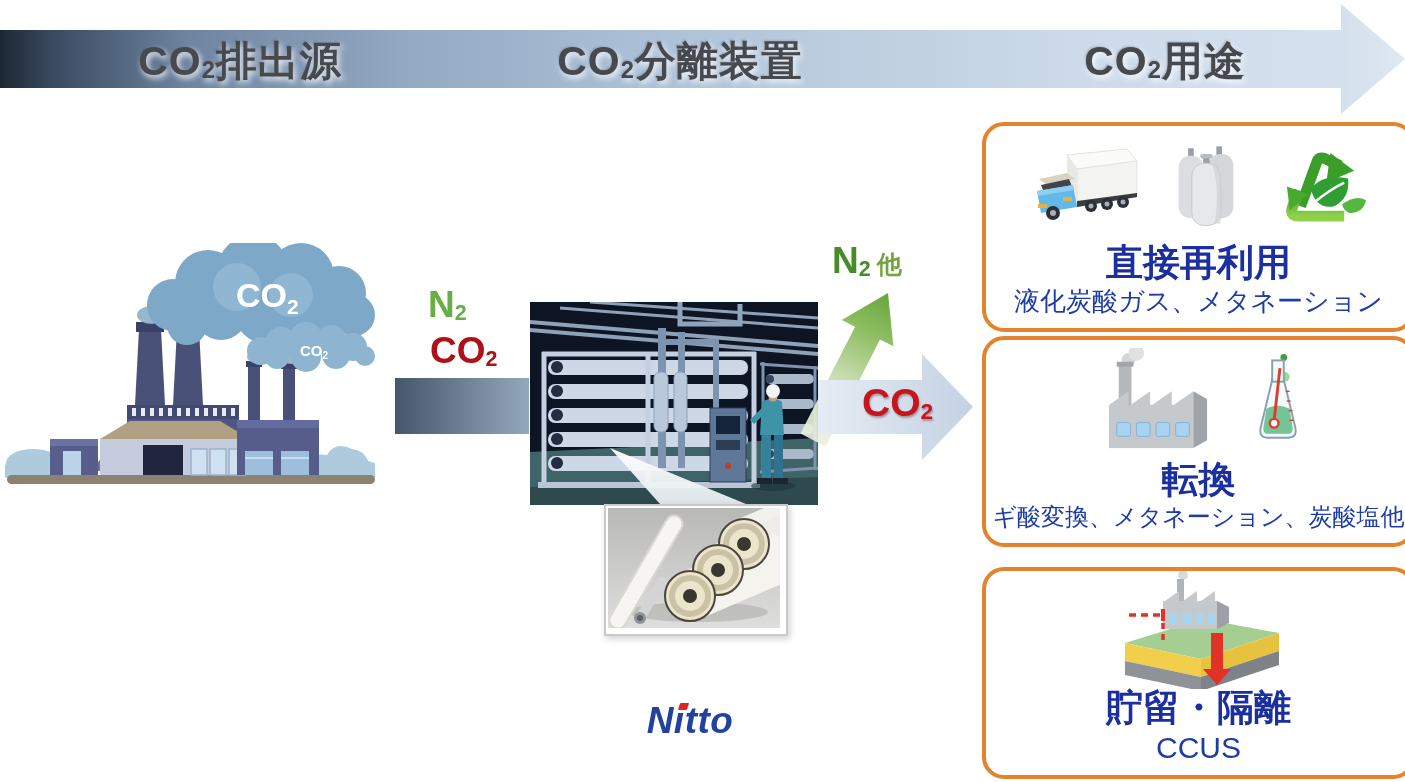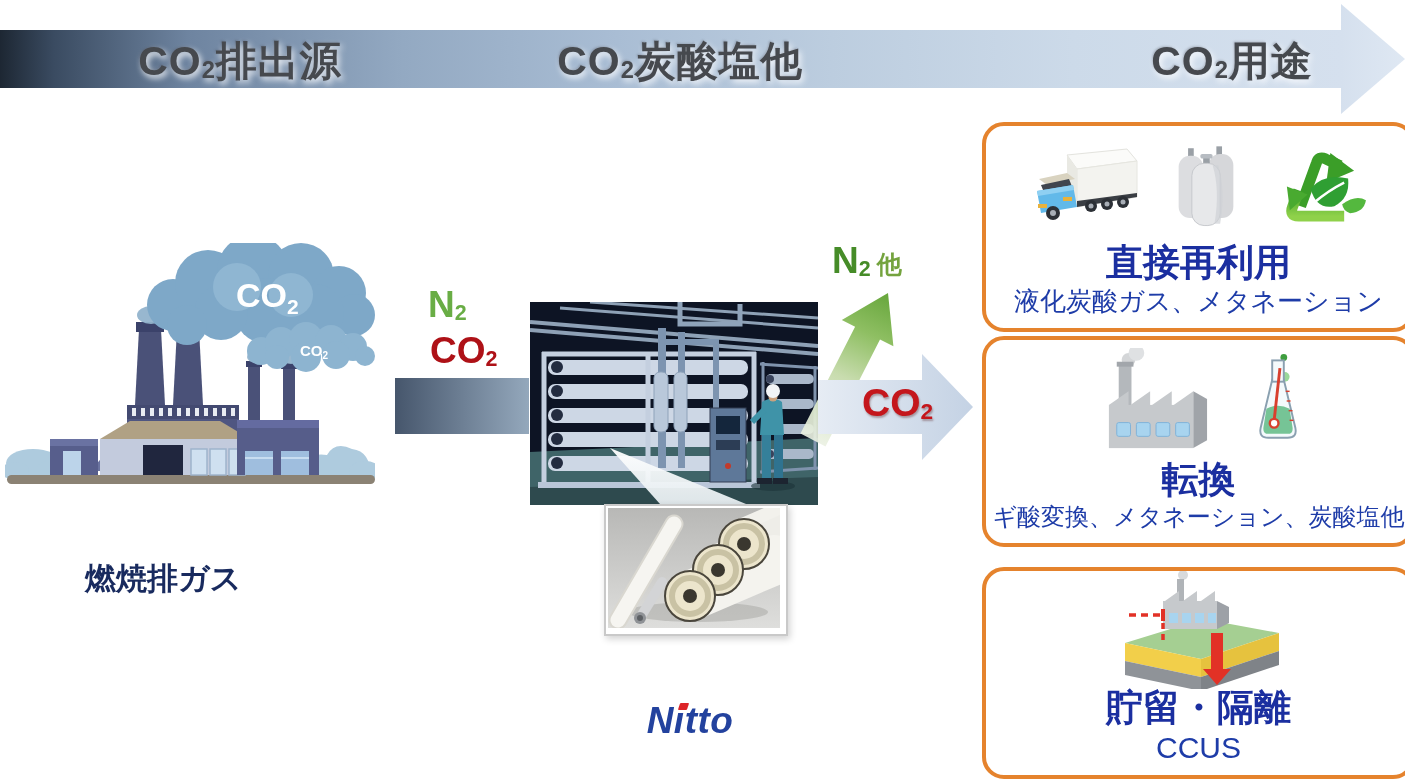--- a/index.html
+++ b/index.html
@@ -11,21 +11,21 @@
   
   #banner-band{left:0;top:30px;width:1341px;height:58px;
     background:linear-gradient(90deg,#1d2733 0%,#3a4b61 4%,#6e84a0 14%,#93a9c2 30%,
                #a9bdd4 46%,#bccddf 62%,#ccdae9 80%,#d5e0ee 100%);}
   #banner-head{left:1341px;top:4px;width:64px;height:110px;
     background:linear-gradient(90deg,#d5e0ee,#dfe8f3);
     clip-path:polygon(0 0,100% 50%,0 100%);}
   .stage-label{top:34px;font-size:41px;font-weight:bold;color:#46494e;letter-spacing:1px;
     text-shadow:2px 3px 6px rgba(252,253,255,.95),-1px -1px 2px rgba(40,45,60,.25);
     transform:translateX(-50%);white-space:nowrap;}
-  #stage-1{left:240px;} #stage-2{left:680px;} #stage-3{left:1232px;}
+  #stage-1{left:240px;} #stage-2{left:680px;} #stage-3{left:1165px;}
   .sub2{font-size:.58em;vertical-align:-0.12em;}
 
   
   #factory-scene{left:5px;top:243px;}
   .src-label{left:85px;font-size:31px;font-weight:bold;color:#182a5e;}
   #src-label-0{top:558px;} #src-label-1{top:636px;}
 
   
   #feed-bar{left:395px;top:378px;width:134px;height:56px;
     background:linear-gradient(90deg,#46566c,#94a8bc);}
@@ -68,21 +68,21 @@
 <body>
 
 <div id="canvas">
 
   <div class="abs" id="banner-band"></div>
   <div class="abs" id="banner-head"></div>
   <div class="abs stage-label" id="stage-1">
     <span>CO</span><span class="sub2">2</span><span>排出源</span>
   </div>
   <div class="abs stage-label" id="stage-2">
-    <span>CO</span><span class="sub2">2</span><span>炭酸塩他</span>
+    <span>CO</span><span class="sub2">2</span><span>分離装置</span>
   </div>
   <div class="abs stage-label" id="stage-3">
     <span>CO</span><span class="sub2">2</span><span>用途</span>
   </div>
 
   <svg class="abs" id="factory-scene" width="370" height="250" viewBox="0 0 370 250">
 
     <g fill="#aecbde">
       <ellipse cx="28" cy="220" rx="27" ry="14"></ellipse>
         <ellipse cx="55" cy="227" rx="24" ry="11"></ellipse>
@@ -201,21 +201,20 @@
         <circle cx="348" cy="104" r="14"></circle>
           <circle cx="360" cy="113" r="10"></circle>
         <circle cx="331" cy="112" r="14"></circle>
           <circle cx="301" cy="114" r="15"></circle>
         <circle cx="272" cy="114" r="12"></circle>
       </g>
       <text x="295" y="113" font-size="15" font-weight="bold" fill="#ffffff"><tspan>CO</tspan><tspan font-size="10" dy="3">2</tspan></text>
     </g>
   </svg>
 
-  <div class="abs src-label nowrap" id="src-label-0">燃焼排ガス</div>
 
   <div class="abs" id="feed-bar"></div>
   <div class="abs nowrap" id="feed-n2">
     <span>N</span><span class="sub2">2</span>
   </div>
   <div class="abs nowrap" id="feed-co2">
     <span>CO</span><span class="sub2">2</span>
   </div>
 
   <svg class="abs" id="equipment" width="288" height="203" viewBox="0 0 288 203">

